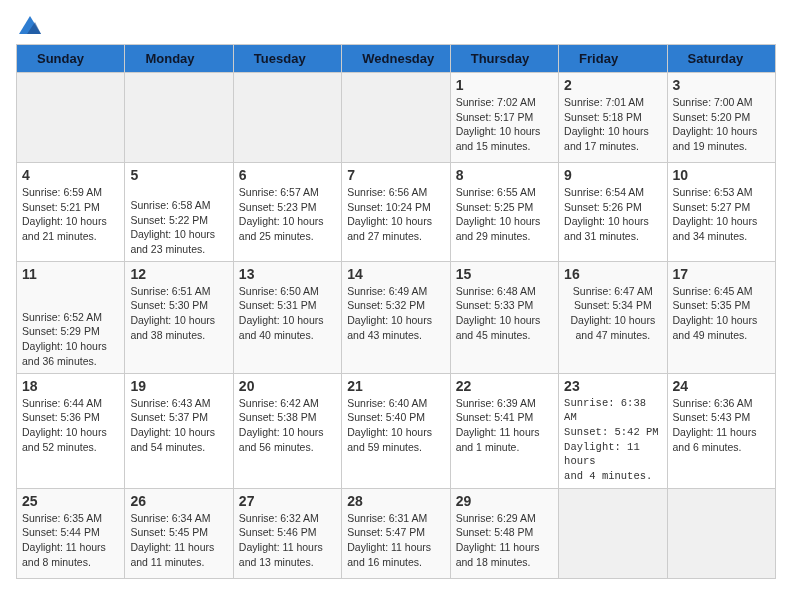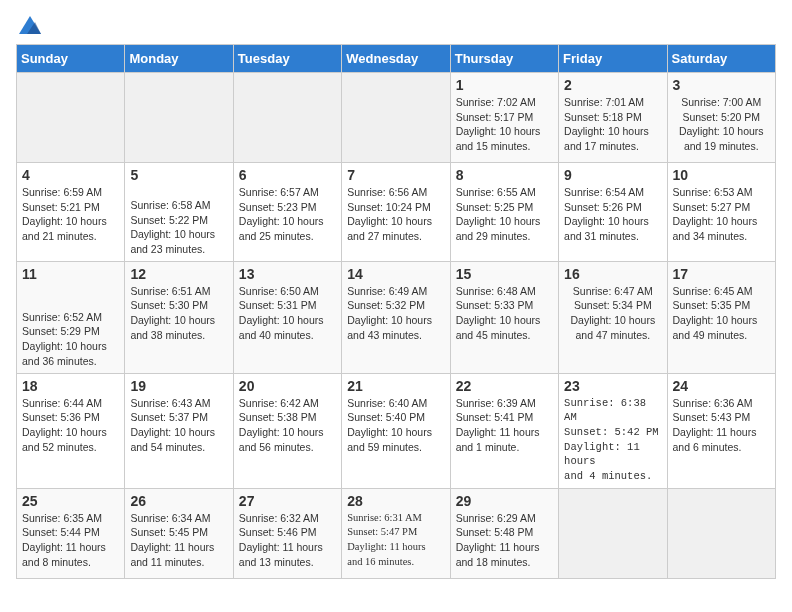--- a/index.html
+++ b/index.html
@@ -43,24 +43,24 @@
       font-size: 16px;
       color: #333;
     }
     table {
       width: 100%;
       border-collapse: collapse;
       table-layout: fixed;
     }
     thead tr th {
       background-color: #2e7dd1;
-      color: #ffffff;
+      color: #0f172a;
       font-size: 13px;
       font-weight: bold;
-      padding: 6px 4px;
+      padding: 6px 20px;
       text-align: left;
       border: 1px solid #ccc;
     }
     tbody tr td {
       vertical-align: top;
       border: 1px solid #ccc;
       padding: 4px 5px;
       min-height: 80px;
       height: 90px;
       font-size: 11px;
@@ -132,21 +132,21 @@
         </td>
         <td>
           <span class="day-number">2</span>
           <div class="day-info" style="white-space: pre-line;">Sunrise: 7:01 AM
 Sunset: 5:18 PM
 Daylight: 10 hours
 and 17 minutes.</div>
         </td>
         <td>
           <span class="day-number">3</span>
-          <div class="day-info" style="white-space: pre-line; text-align: center;">Sunrise: 7:00 AM
+          <div class="day-info" style="white-space: pre-line;">Sunrise: 7:00 AM
 Sunset: 5:20 PM
 Daylight: 10 hours
 and 19 minutes.</div>
         </td>
       </tr>
       <tr>
         <td>
           <span class="day-number">4</span>
           <div class="day-info" style="white-space: pre-line;">Sunrise: 6:59 AM
 Sunset: 5:21 PM
@@ -315,21 +315,21 @@
         </td>
         <td>
           <span class="day-number">27</span>
           <div class="day-info" style="white-space: pre-line;">Sunrise: 6:32 AM
 Sunset: 5:46 PM
 Daylight: 11 hours
 and 13 minutes.</div>
         </td>
         <td>
           <span class="day-number">28</span>
-          <div class="day-info" style="white-space: pre-line; font-family: Liberation Serif, serif;">Sunrise: 6:31 AM
+          <div class="day-info" style="white-space: pre-line;">Sunrise: 6:31 AM
 Sunset: 5:47 PM
 Daylight: 11 hours
 and 16 minutes.</div>
         </td>
         <td>
           <span class="day-number">29</span>
           <div class="day-info" style="white-space: pre-line;">Sunrise: 6:29 AM
 Sunset: 5:48 PM
 Daylight: 11 hours
 and 18 minutes.</div>

